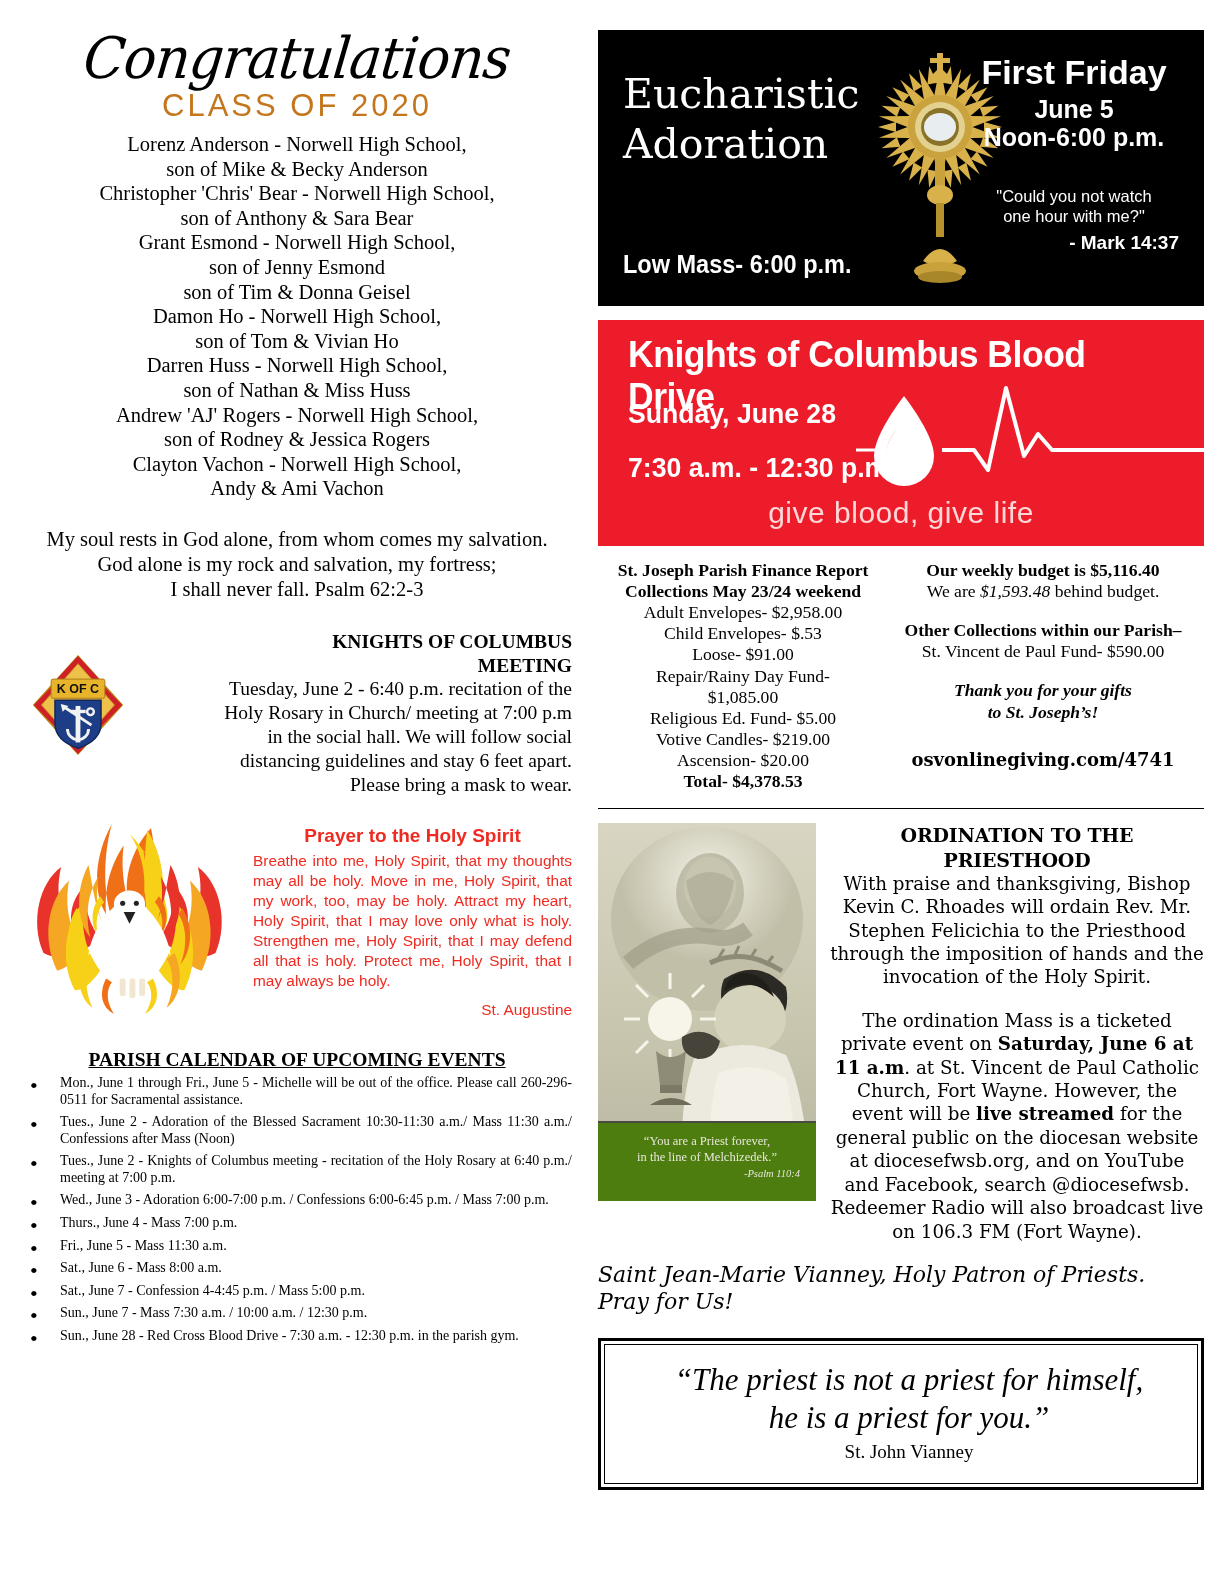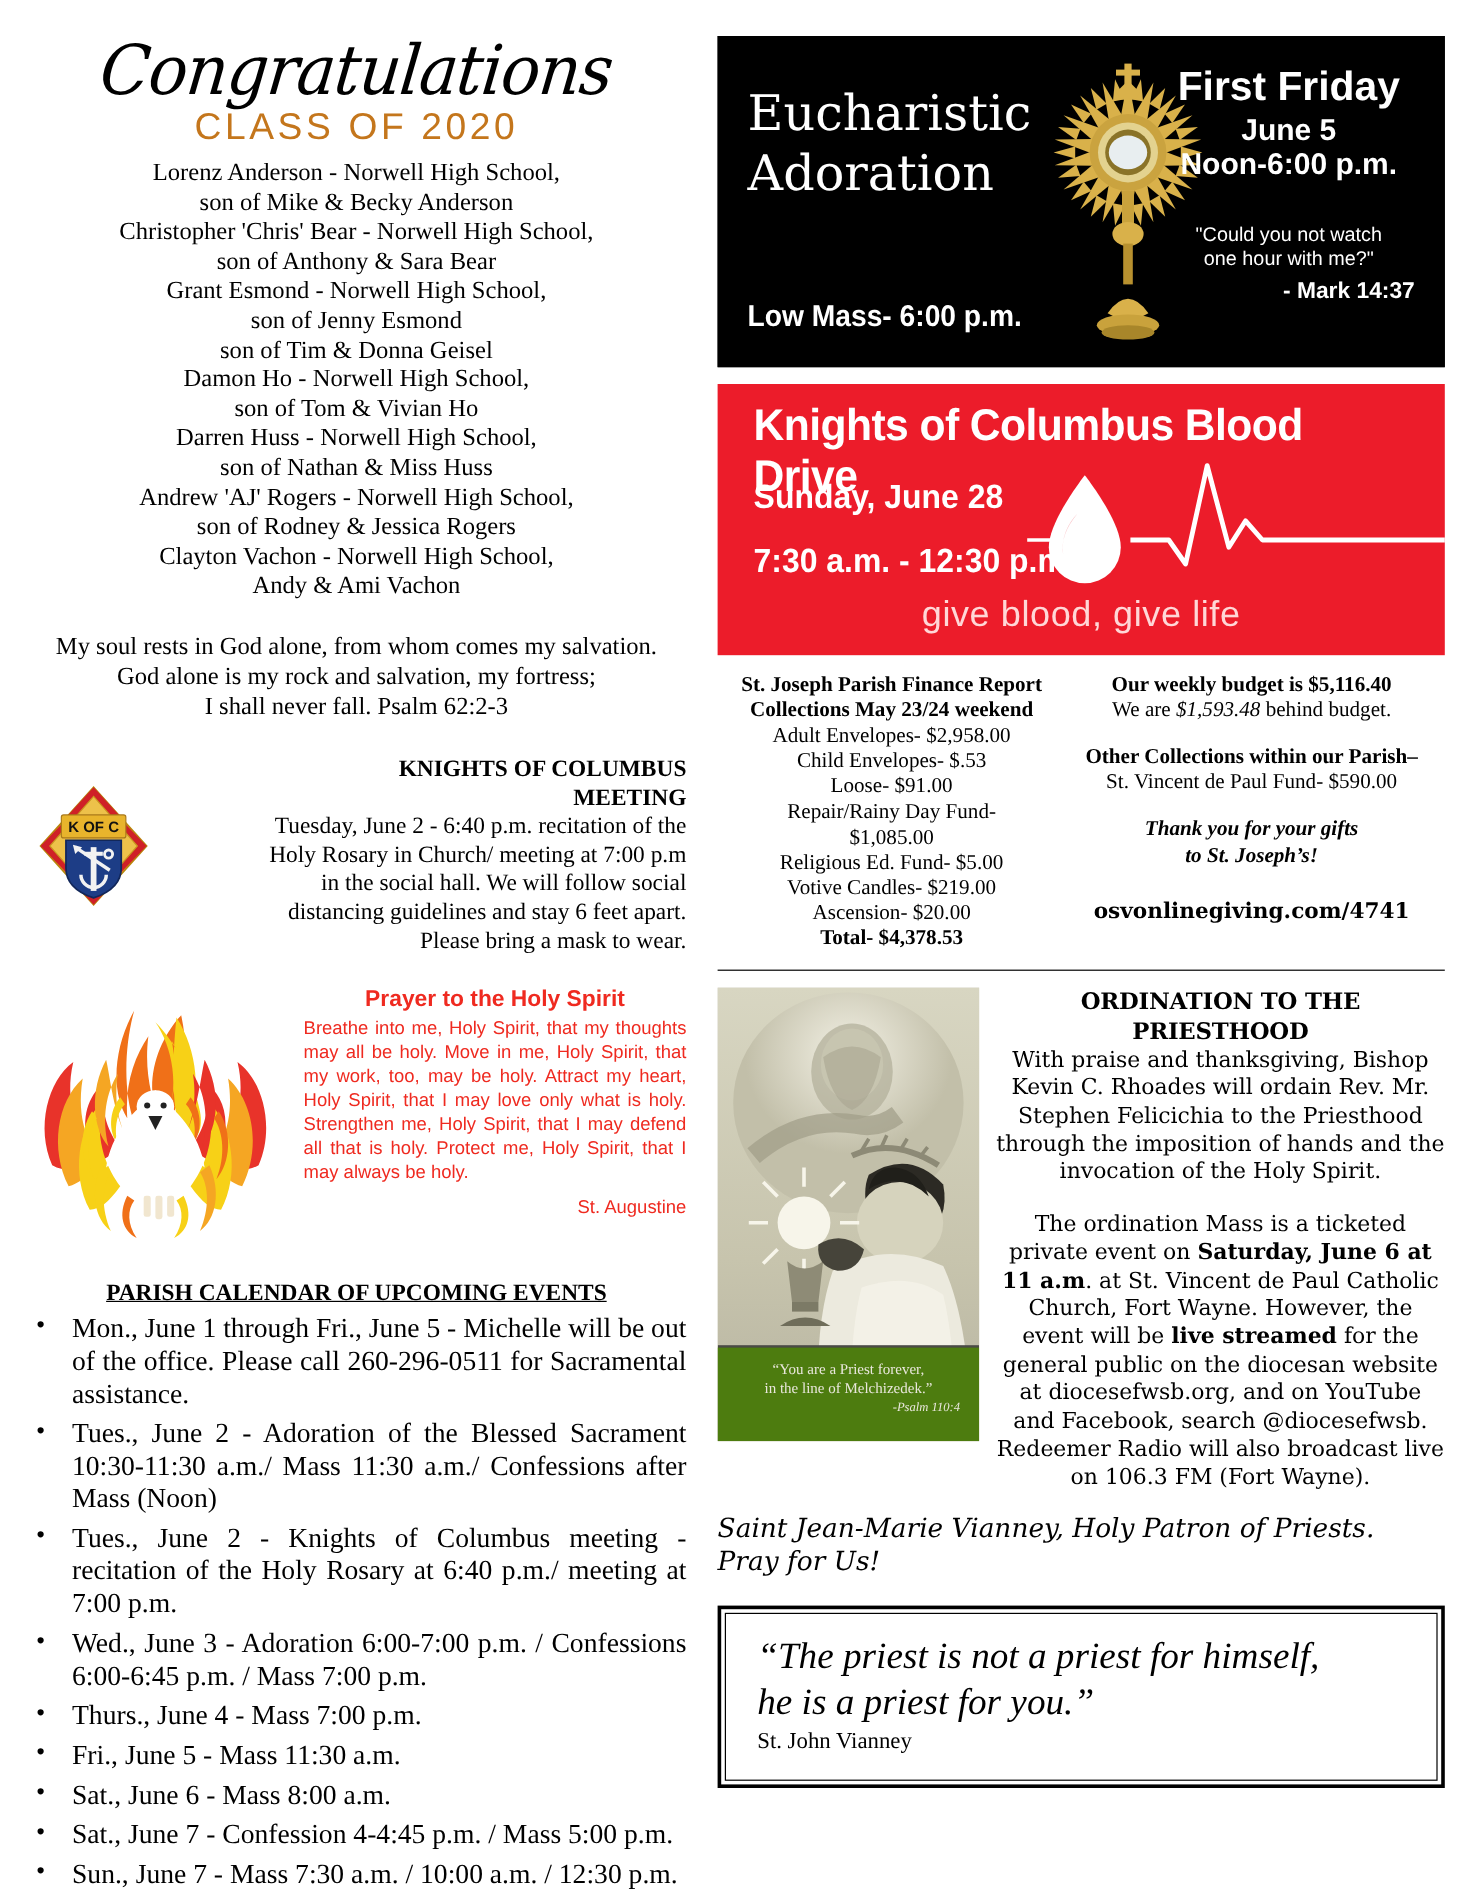--- a/index.html
+++ b/index.html
@@ -63,24 +63,24 @@
   }
   .kofc-text {
     margin-left: 118px;
     text-align: right;
     font-size: 19.5px;
     line-height: 1.22;
   }
   .kofc-title { font-weight: bold; font-size: 19.5px; }
 
   .holyspirit-block {
-    margin-top: 26px;
+    margin-top: 8px;
     position: relative;
     display: flex;
-    align-items: flex-start;
+    align-items: flex-end;
   }
   .hs-art { width: 225px; flex: 0 0 225px; height: 215px; position: relative; }
   .hs-text { flex: 1; padding-left: 6px; }
   .hs-title {
     color: #ef2a20; font-weight: bold; text-align: center;
     font-family: "Liberation Sans", sans-serif;
     font-size: 19px; margin-bottom: 4px;
   }
   .hs-body {
     color: #ef2a20; font-family: "Liberation Sans", sans-serif;
@@ -92,21 +92,21 @@
   }
 
   .calendar-block { margin-top: 30px; }
   .cal-title {
     text-align: center; font-weight: bold; font-size: 19.5px;
     text-decoration: underline; margin-bottom: 4px;
   }
   ul.cal-list { list-style: none; margin: 0; padding: 0; }
   ul.cal-list li {
     position: relative; padding-left: 38px; margin-bottom: 6px;
-    font-size: 23px; line-height: 1.18; text-align: justify;
+    font-size: 14px; line-height: 1.18; text-align: justify;
   }
   ul.cal-list li::before {
     content: "\2022"; position: absolute; left: 8px; top: -2px; font-size: 22px;
   }
 
   
   .col-right { width: 634px; padding: 30px 20px 0 8px; position: relative; }
 
   
   .adoration {
@@ -217,21 +217,21 @@
   .ord-p2 { margin-top: 20px; }
 
   .vianney {
     text-align: left; font-family: "DejaVu Serif", serif;
     font-style: italic; font-size: 22px; line-height: 1.25; margin-top: 18px;
   }
 
   .quotebox {
     margin-top: 22px; border: 3px solid #000; padding: 3px;
   }
-  .quotebox-inner { border: 1.5px solid #000; padding: 16px 10px 20px 26px; }
+  .quotebox-inner { border: 1.5px solid #000; padding: 16px 10px 20px 26px; text-align: center; }
   .qb-text {
     font-family: "Liberation Serif", serif; font-style: italic;
     font-size: 31px; line-height: 1.22;
   }
   .qb-author { font-size: 19px; margin-top: 4px; font-style: normal; }
 </style>
 </head>
 <body>
 
 <div class="page">

